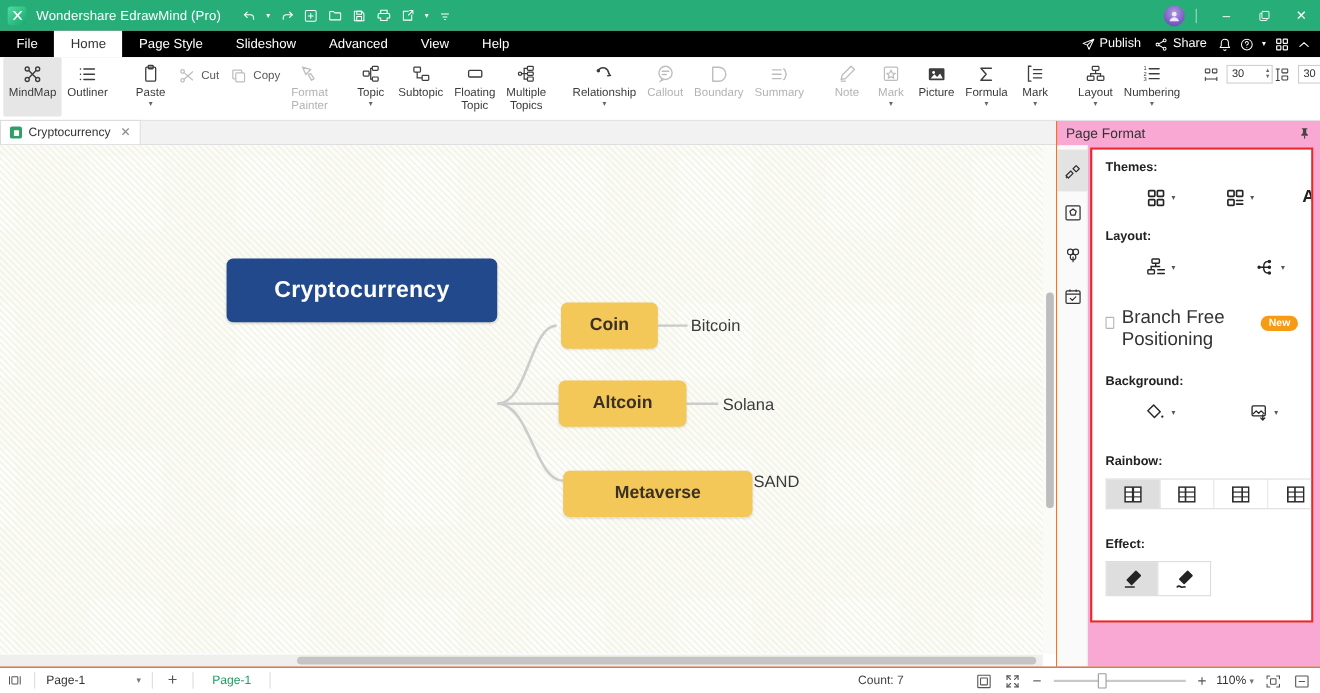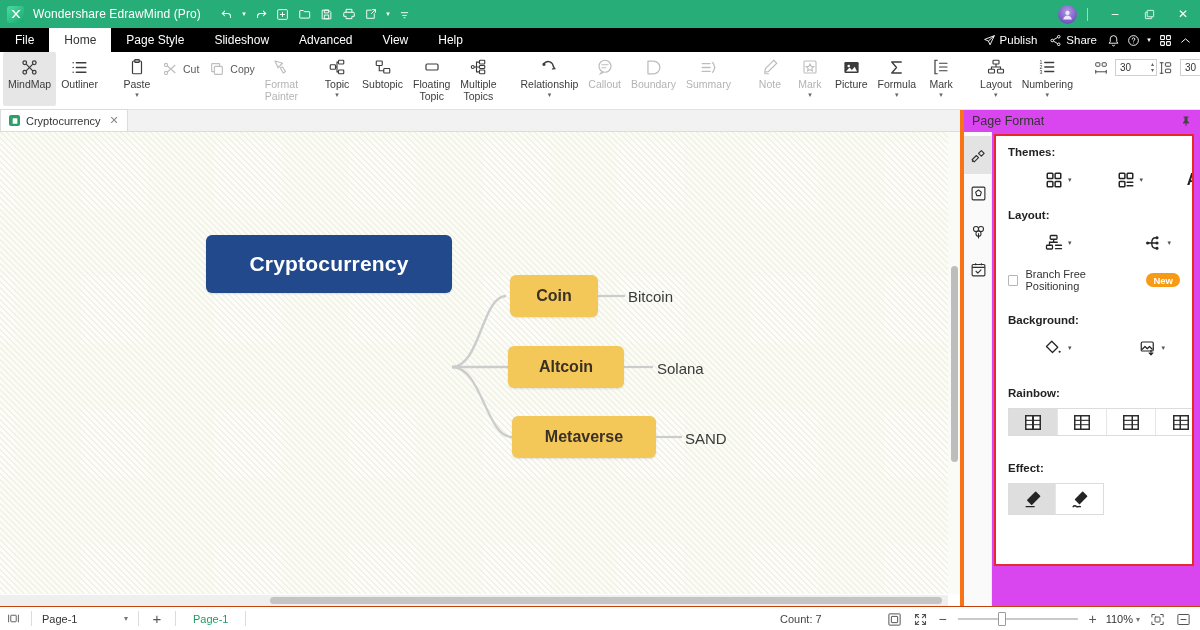--- a/index.html
+++ b/index.html
@@ -127,21 +127,21 @@
 
   
   .vscroll { position:absolute; right:0; top:132px; width:12px; height:462px; background:#fafaf7; }
   .vthumb { position:absolute; left:3px; width:7px; border-radius:4px; background:#bdbdbd; }
   .hscroll { position:absolute; left:0; bottom:0; width:948px; height:11px; background:#efefed; }
   .hthumb { position:absolute; top:2px; height:7px; border-radius:4px; background:#c4c4c4; }
 
   
   .rpanel {
     position:absolute; right:0; top:110px; width:240px; height:496px;
-    background:#d946ef; border-left:4px solid #f97316;
+    background:#f9a8d4; border-left:1px solid #f97316;
   }
   .rp-header {
     height:22px; display:flex; align-items:center; padding:0 8px;
     font-size:12.5px; color:#333; justify-content:space-between;
   }
   .rp-pin { font-size:12px; color:#444; }
   .rp-body { position:absolute; left:0; top:22px; right:0; bottom:0; display:flex; }
   .rp-rail { width:28px; background:#fafafa; border-right:1px solid #ececec; padding-top:4px; }
   .rail-btn { width:28px; height:38px; display:flex; align-items:center; justify-content:center; color:#303030; }
   .rail-btn.sel { background:#e3e3e3; }
@@ -151,21 +151,21 @@
   }
   .sec-title { font-size:11.5px; font-weight:bold; color:#222; margin-bottom:9px; }
   .sec { margin-bottom:16px; }
   .icon-row { display:flex; align-items:center; gap:6px; }
   .ibtn { display:flex; align-items:center; gap:2px; height:26px; padding:0 2px; }
   .ibtn .gl { width:24px; height:24px; display:flex; align-items:center; justify-content:center; color:#242424;margin-left:32px; }
   .ibtn .cv { font-size:7px; color:#555; }
   .spacer { flex:1; }
   .chk-row { display:flex; align-items:center; gap:7px; margin-top:12px; }
   .chkbox { width:11px; height:11px; border:1px solid #b5b5b5; background:#fff; border-radius:1px; }
-  .chk-lbl { font-size:11px; color:#333; }
+  .chk-lbl { font-size:17px; color:#333;margin-top:11px; }
   .badge-new {
     background:#f79a14; color:#fff; font-size:9.5px; font-weight:bold;
     padding:1.5px 7px; border-radius:8px; margin-left:4px;
   }
   .rainbow-row { display:flex; border:1px solid #dcdcdc; width:198px; }
   .rb-cell { width:49px; height:26px; display:flex; align-items:center; justify-content:center; border-right:1px solid #e6e6e6; }
   .rb-cell:last-child { border-right:none; }
   .rb-cell.sel { background:#dedede; }
   .effect-row { display:flex; border:1px solid #dcdcdc; width:96px; }
   .ef-cell { width:47px; height:30px; display:flex; align-items:center; justify-content:center; border-right:1px solid #e6e6e6; }
@@ -658,21 +658,21 @@
       <span>Bitcoin</span>
     </div>
 
     <div class="node node-topic" style="left:508px; top:214px; width:116px; height:42px;">
       <span>Altcoin</span>
     </div>
     <div class="node node-leaf" style="left:657px; top:224px; width:80px; height:24px; justify-content:flex-start;">
       <span>Solana</span>
     </div>
 
-    <div class="node node-topic" style="left:512px; top:284px; width:144px; height:42px;">
+    <div class="node node-topic" style="left:512px; top:296px; width:172px; height:42px;">
       <span>Metaverse</span>
     </div>
     <div class="node node-leaf" style="left:685px; top:294px; width:80px; height:24px; justify-content:flex-start;">
       <span>SAND</span>
     </div>
   </div>
 
   <div class="vscroll" style="right:240px;">
     <div class="vthumb" style="top:134px; height:196px;"></div>
   </div>

